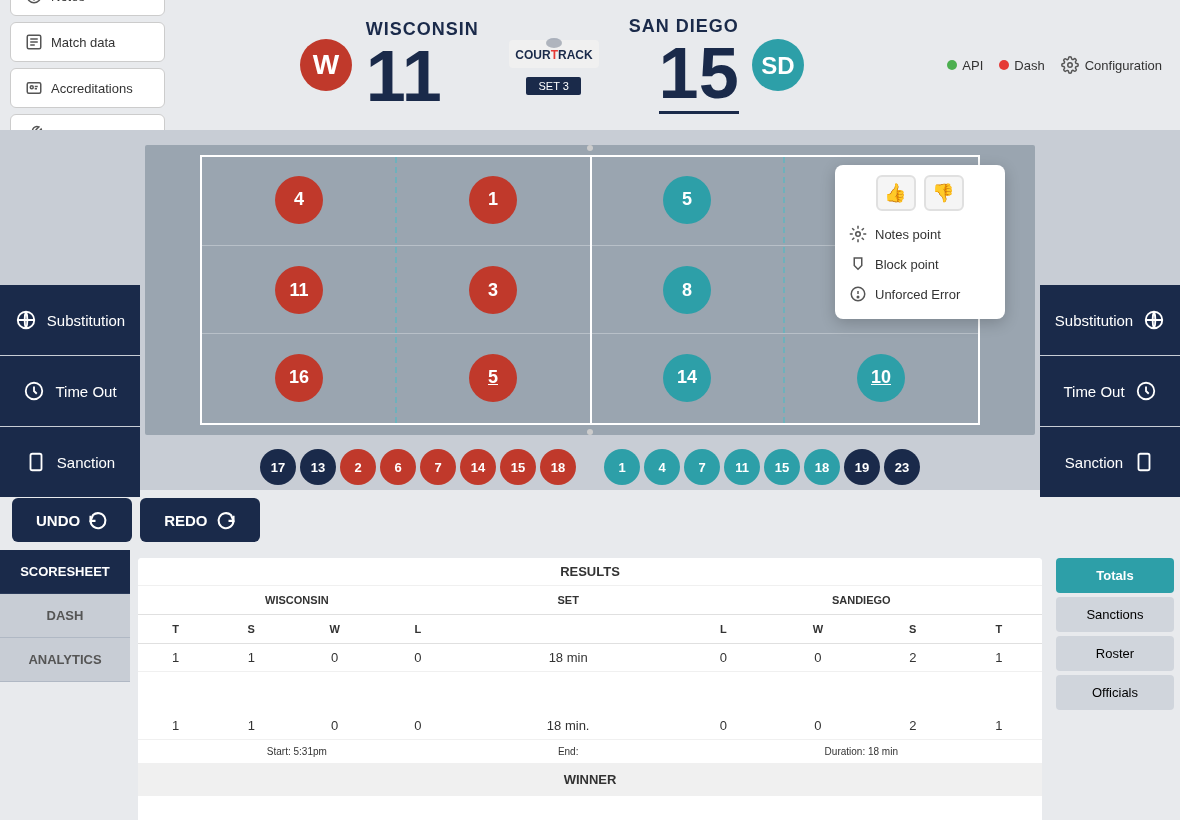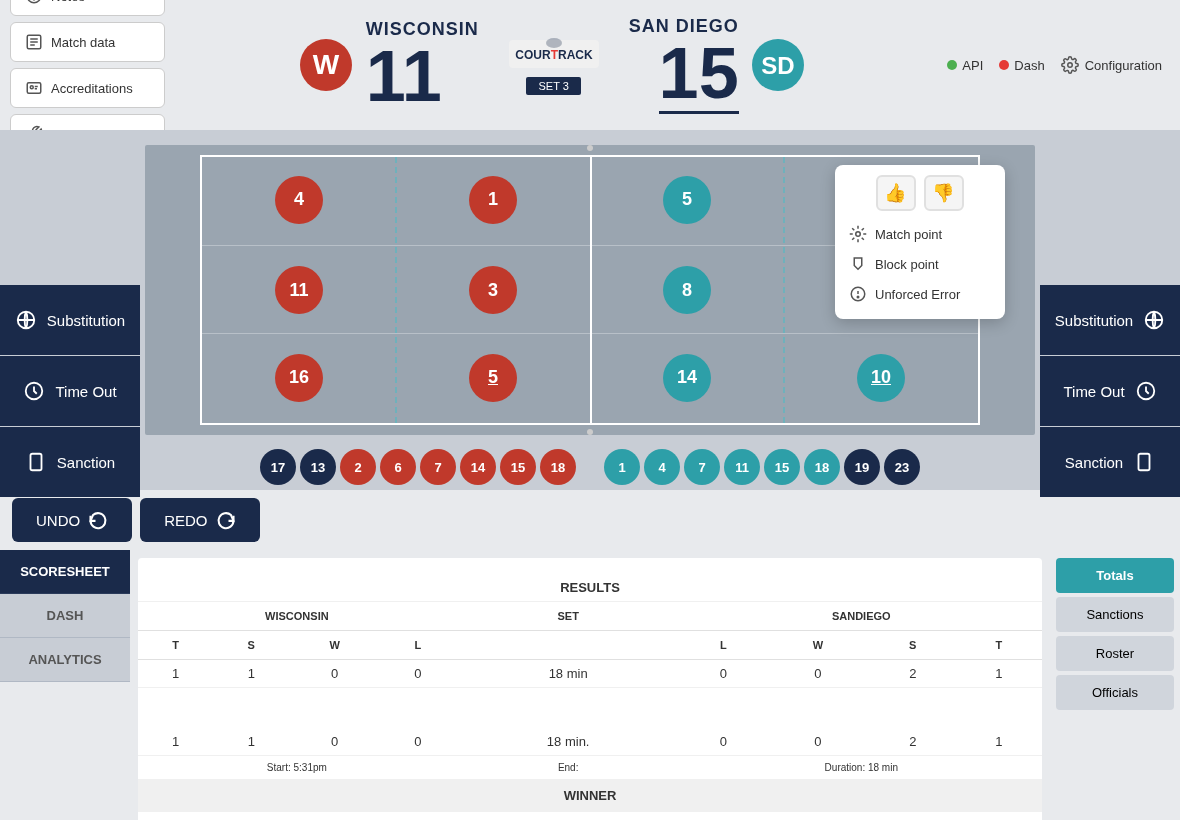--- a/index.html
+++ b/index.html
@@ -49,32 +49,32 @@
     .side-right { position: absolute; right: 0; top: 155px; display: flex; flex-direction: column; gap: 0; }
     .side-btn { background: #1a2a4a; color: white; border: none; width: 140px; height: 70px; display: flex; align-items: center; justify-content: center; gap: 10px; font-size: 15px; cursor: pointer; font-weight: 500; }
     .side-btn + .side-btn { margin-top: 1px; }
     .player-sm { width: 36px; height: 36px; border-radius: 50%; display: flex; align-items: center; justify-content: center; font-size: 13px; font-weight: bold; color: white; cursor: pointer; }
     .player-sm-dark { background: #1a2a4a; }
     .player-sm-red { background: #c0392b; }
     .player-sm-teal { background: #2d9fa8; }
 
     
     .action-row { display: flex; gap: 8px; padding: 8px 12px; }
-    .action-btn { padding: 12px 24px; border-radius: 6px; border: none; font-size: 15px; font-weight: normal; cursor: pointer; display: flex; align-items: center; gap: 8px; }
+    .action-btn { padding: 12px 24px; border-radius: 6px; border: none; font-size: 15px; font-weight: bold; cursor: pointer; display: flex; align-items: center; gap: 8px; }
     .undo-btn { background: #1a2a4a; color: white; }
     .redo-btn { background: #1a2a4a; color: white; }
 
     
     .bottom-section { display: flex; height: 285px; background: #e8eaed; }
     .bottom-left { width: 130px; display: flex; flex-direction: column; }
     .bottom-tab { background: #1a2a4a; color: white; padding: 14px 10px; text-align: center; font-size: 13px; font-weight: bold; cursor: pointer; border-bottom: 1px solid #2a3a5a; }
     .bottom-tab-inactive { background: #c8cdd5; color: #555; padding: 14px 10px; text-align: center; font-size: 13px; font-weight: bold; cursor: pointer; border-bottom: 1px solid #b0b8c4; }
 
     .bottom-main { flex: 1; background: white; margin: 8px; border-radius: 4px; overflow: hidden; }
-    .results-table { width: 100%; border-collapse: collapse; font-size: 13px; margin-top: 16px; }
+    .results-table { width: 100%; border-collapse: collapse; font-size: 13px; }
     .results-table th { background: white; padding: 8px 4px; text-align: center; font-weight: bold; color: #333; font-size: 11px; border-bottom: 1px solid #e0e0e0; }
     .results-table td { padding: 6px 4px; text-align: center; color: #333; border-bottom: 1px solid #f0f0f0; }
     .results-title { text-align: center; font-weight: bold; font-size: 13px; padding: 8px; background: white; border-bottom: 1px solid #e0e0e0; }
     .team-header { font-weight: bold; font-size: 11px; color: #333; }
     .winner-row td { font-weight: bold; font-size: 13px; background: #f5f5f5; }
     .small-text { font-size: 10px; color: #888; }
 
     .bottom-right { width: 130px; display: flex; flex-direction: column; gap: 4px; padding: 8px 6px; }
     .right-tab { padding: 10px 8px; text-align: center; font-size: 13px; cursor: pointer; border-radius: 4px; }
     .right-tab-active { background: #2d9fa8; color: white; font-weight: bold; }
@@ -248,21 +248,21 @@
     <div class="popup-menu" style="top:20px; right:30px;">
       <div class="popup-thumbs">
         <button class="thumb-btn thumb-up">👍</button>
         <button class="thumb-btn thumb-down">👎</button>
       </div>
       <div class="popup-item">
         <svg width="18" height="18" viewBox="0 0 24 24" fill="none" stroke="#555" stroke-width="2">
             <circle cx="12" cy="12" r="3"></circle>
             <path d="M12 1v4M12 19v4M4.22 4.22l2.83 2.83M16.95 16.95l2.83 2.83M1 12h4M19 12h4M4.22 19.78l2.83-2.83M16.95 7.05l2.83-2.83"></path>
           </svg>
-        <span>Match point</span>
+        <span>Notes point</span>
       </div>
       <div class="popup-item">
         <svg width="18" height="18" viewBox="0 0 24 24" fill="none" stroke="#555" stroke-width="2">
             <path d="M7 4h10v10l-5 5-5-5z"></path>
           </svg>
         <span>Block point</span>
       </div>
       <div class="popup-item">
         <svg width="18" height="18" viewBox="0 0 24 24" fill="none" stroke="#555" stroke-width="2">
             <circle cx="12" cy="12" r="9"></circle>

